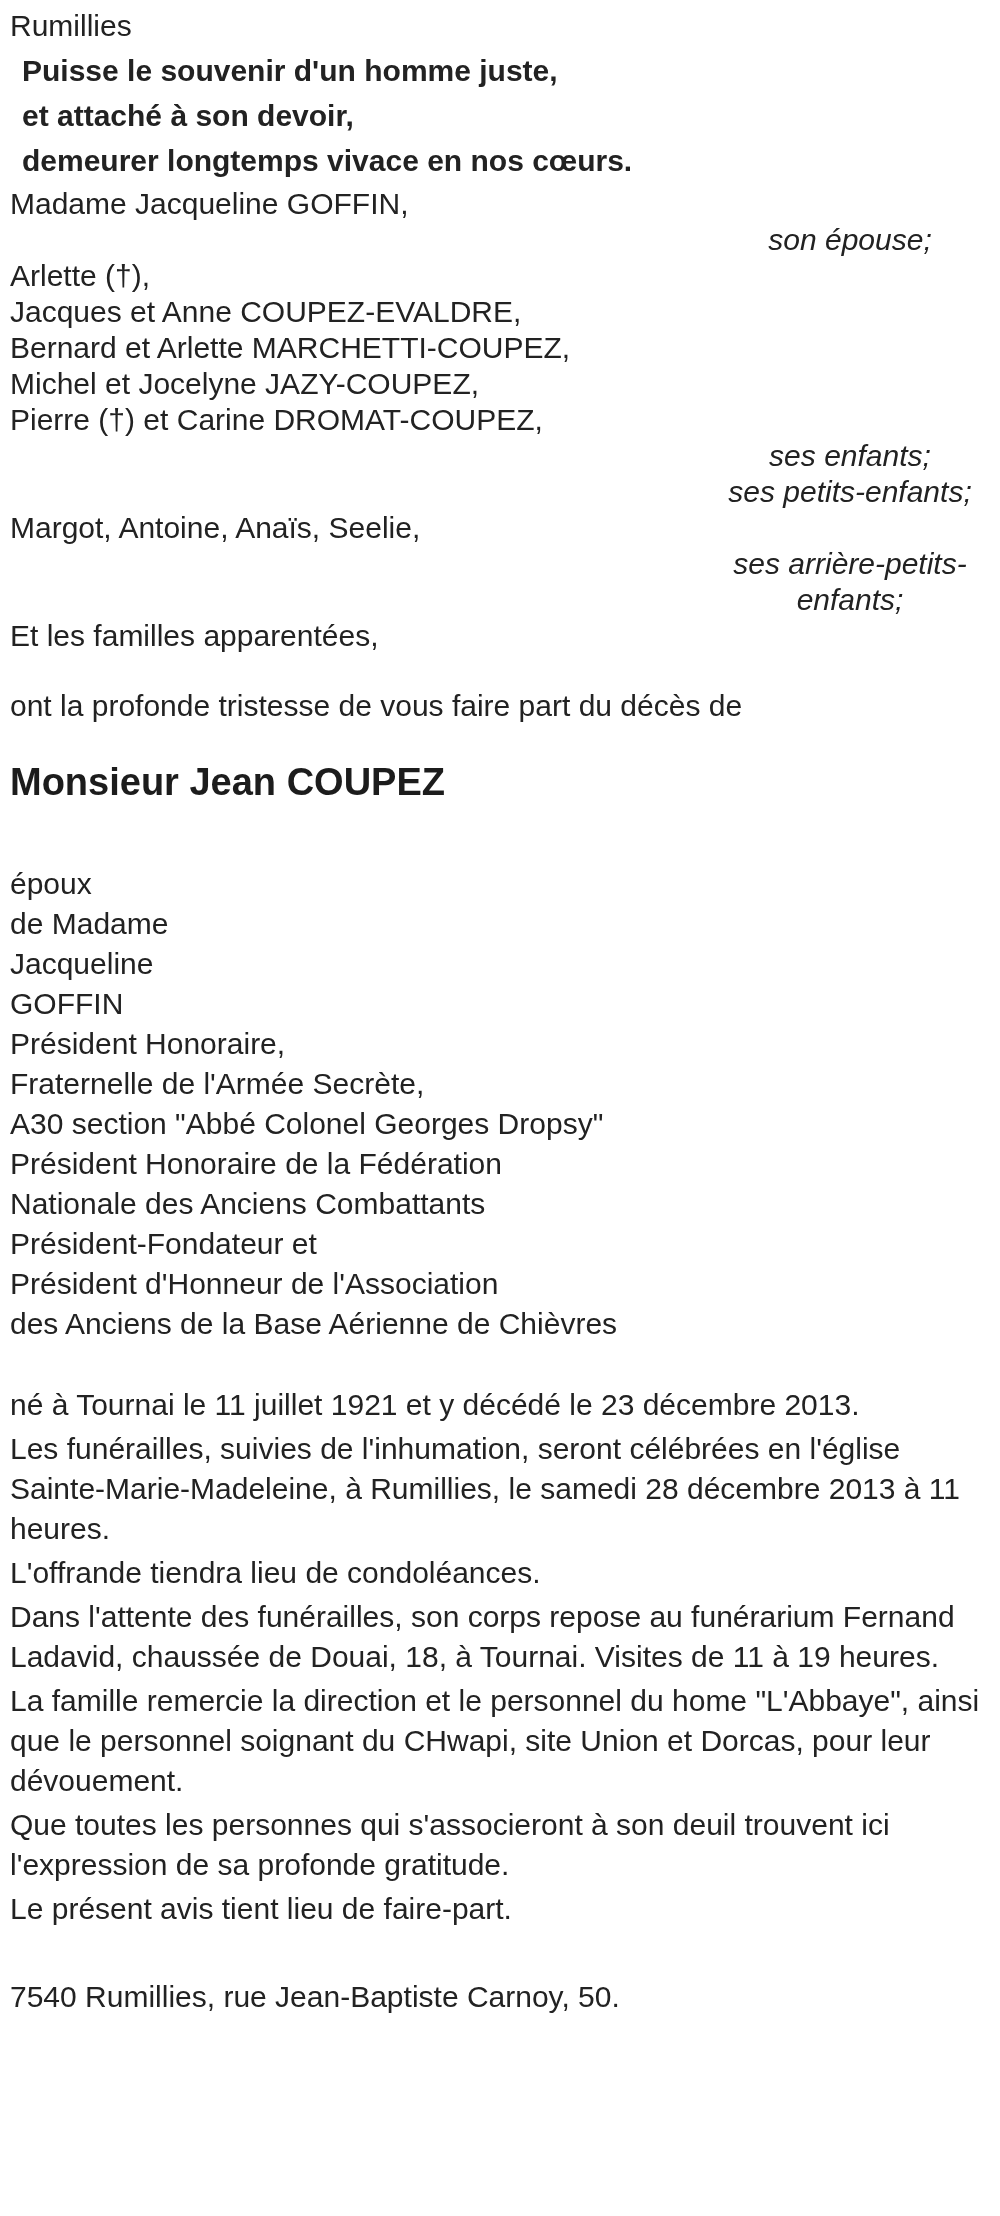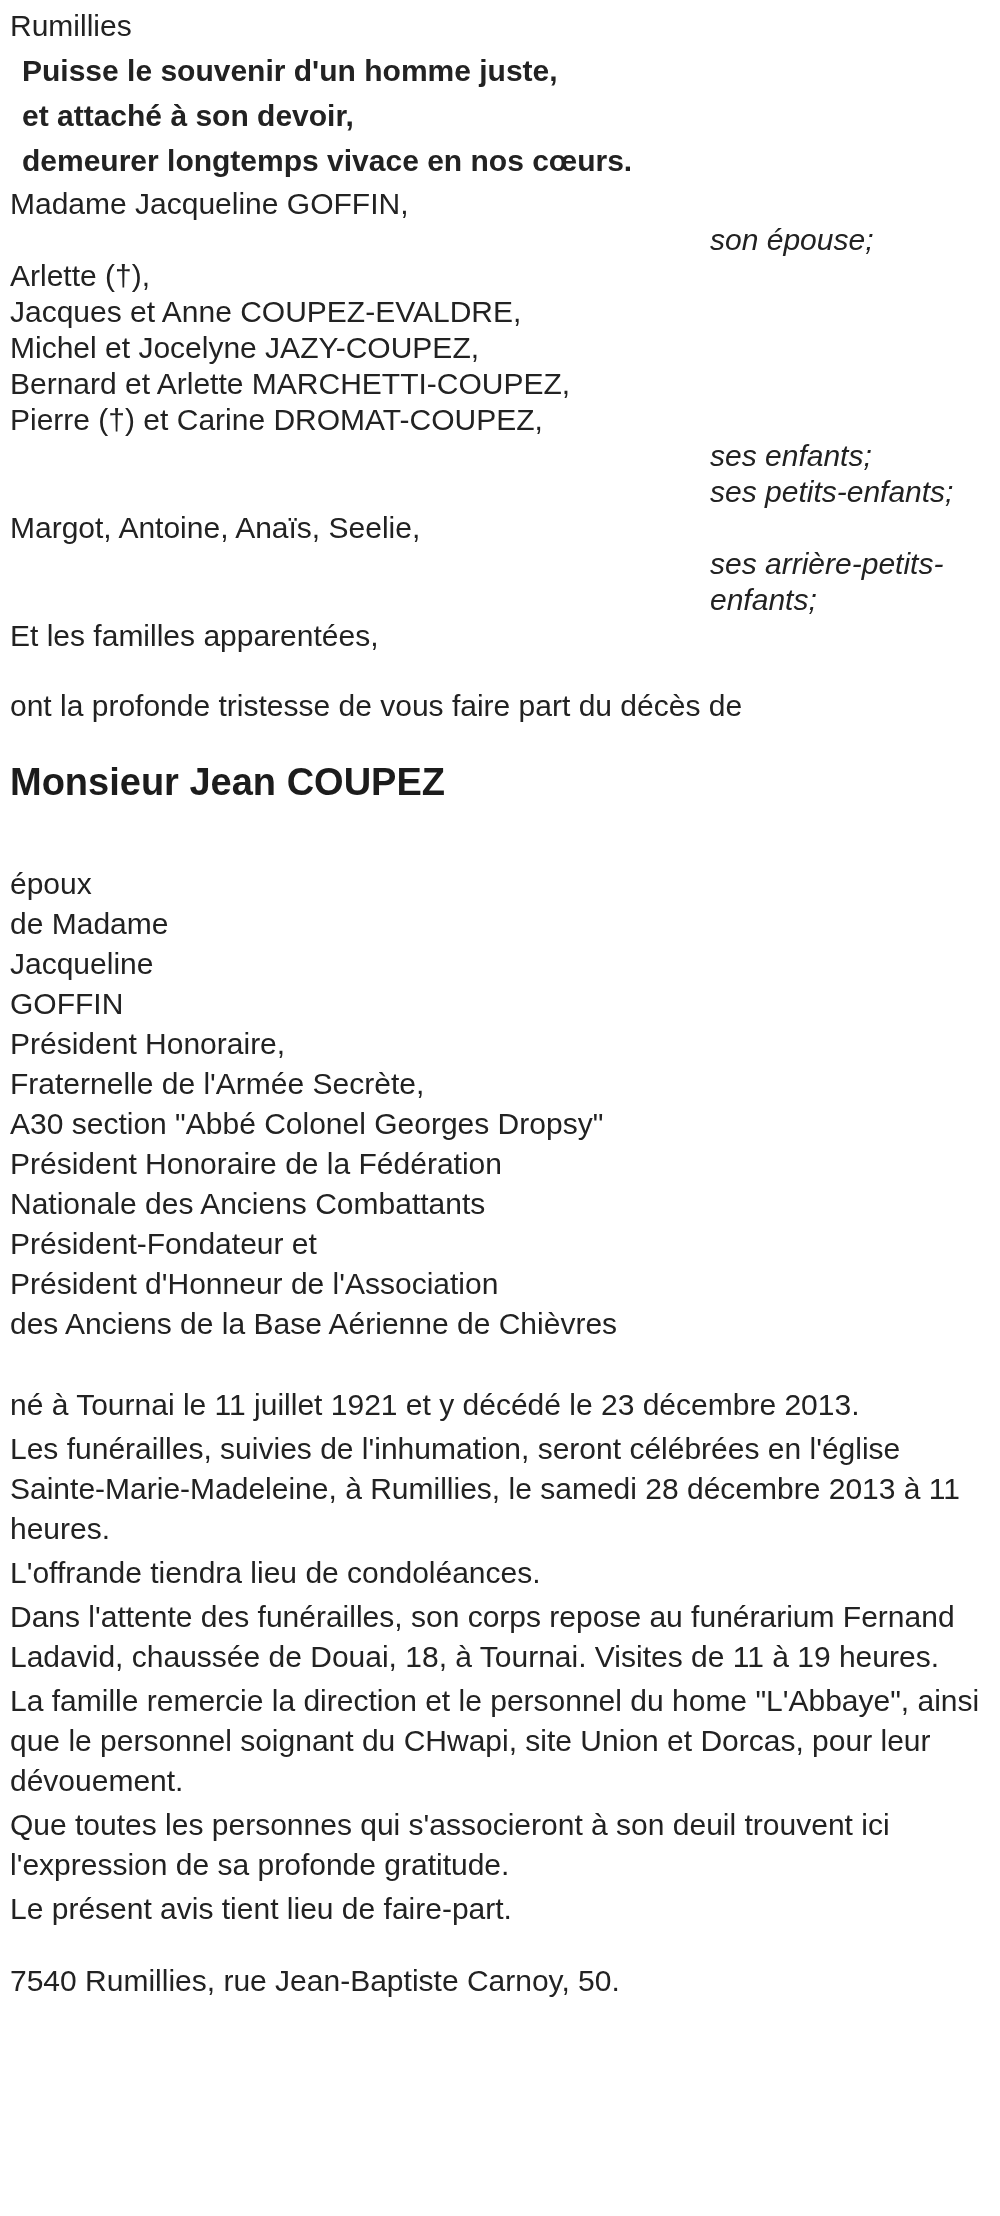--- a/index.html
+++ b/index.html
@@ -8,29 +8,29 @@
     color:#222222;
     font-family:"Liberation Sans","DejaVu Sans",sans-serif;
     -webkit-font-smoothing:antialiased;
   }
   .page{padding:6px 10px 0 10px;width:980px;}
   .location{font-size:30px;line-height:40px;}
   .epitaph-line{font-weight:bold;font-size:30px;line-height:40px;margin:5px 12px;}
   .family-section{}
   .family-group{margin:0;}
   .name-line{font-size:30px;line-height:36px;}
-  .relation{font-style:italic;font-size:30px;line-height:36px;text-align:left;width:280px;margin-left:auto;}
+  .relation{font-style:italic;font-size:30px;line-height:36px;text-align:center;width:280px;margin-left:auto;}
   .families-line{font-size:30px;line-height:36px;}
   .announcement{margin-top:32px;font-size:30px;line-height:40px;}
   .deceased{margin:30px 0 0 0;font-size:38px;line-height:52px;font-weight:bold;color:#1c1c1c;}
   .titles{margin-top:56px;}
   .title-line{font-size:30px;line-height:40px;}
   .paragraphs{margin-top:41px;}
   .para{font-size:30px;line-height:40px;margin:4px 0;}
-  .address{margin-top:32px;font-size:30px;line-height:40px;}
+  .address{margin-top:48px;font-size:30px;line-height:40px;}
 </style>
 </head>
 <body>
 
 <div class="page">
 
   <div class="location">Rumillies</div>
 
   <div class="epitaph">
 
@@ -51,23 +51,23 @@
         <div class="relation">son épouse;</div>
       </div>
 
       <div class="family-group">
         <div class="names">
 
             <div class="name-line">Arlette (†),</div>
 
             <div class="name-line">Jacques et Anne COUPEZ-EVALDRE,</div>
 
+            <div class="name-line">Bernard et Arlette MARCHETTI-COUPEZ,</div>
+
             <div class="name-line">Michel et Jocelyne JAZY-COUPEZ,</div>
-
-            <div class="name-line">Bernard et Arlette MARCHETTI-COUPEZ,</div>
 
             <div class="name-line">Pierre (†) et Carine DROMAT-COUPEZ,</div>
           </div>
         <div class="relation">ses enfants;</div>
       </div>
 
       <div class="family-group">
         <div class="relation">ses petits-enfants;</div>
       </div>
 

